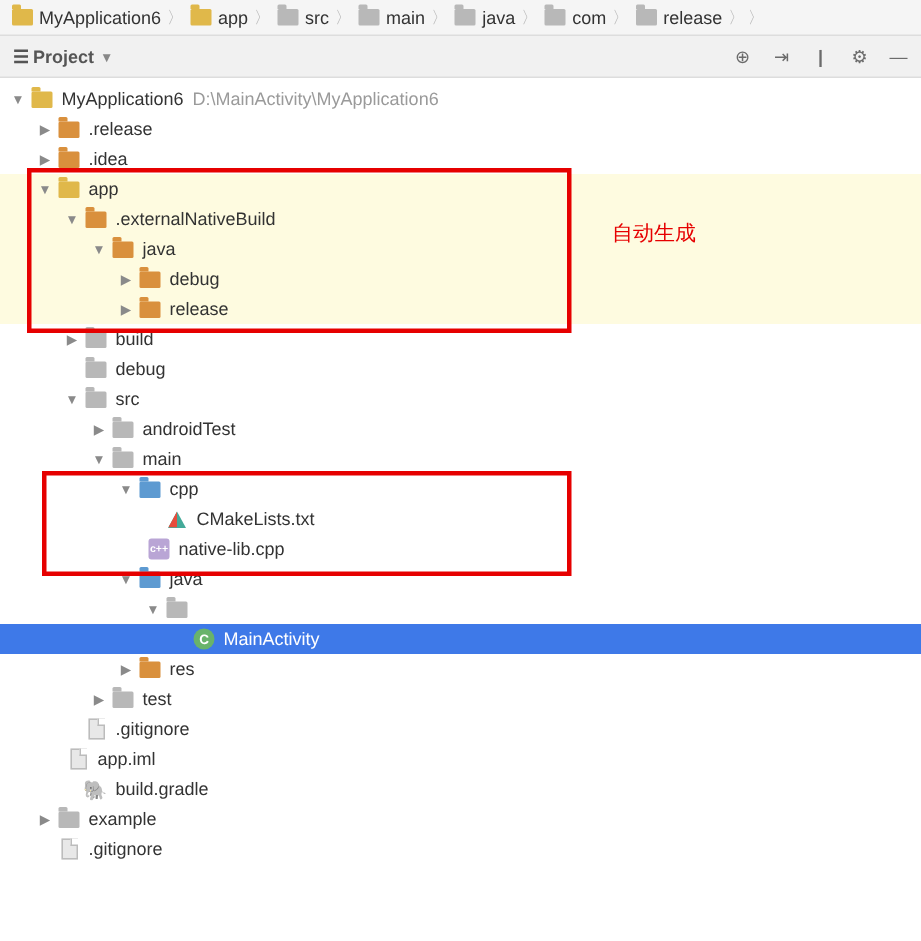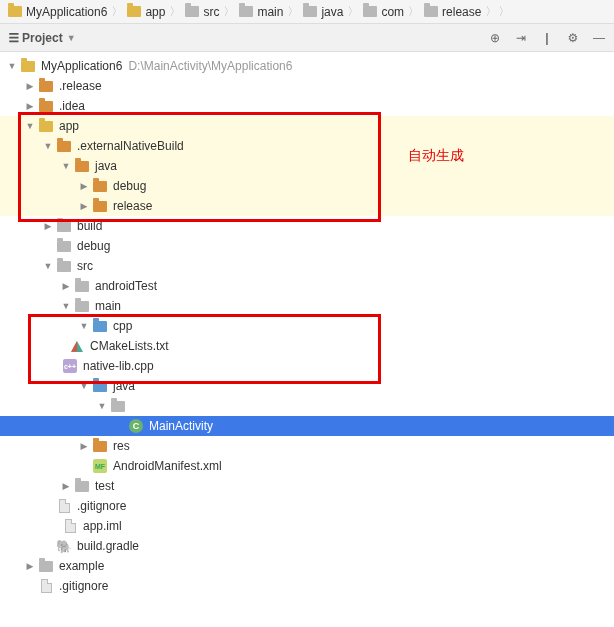--- a/index.html
+++ b/index.html
@@ -335,29 +335,29 @@
   </div>
 
   <div class="row" style="padding-left:78px">
     <span class="arrow">▼</span>
     <span class="ic">
           <span class="folder blue"></span>
         </span>
     <span class="lbl">cpp</span>
   </div>
 
-  <div class="row" style="padding-left:55px">
+  <div class="row" style="padding-left:96px">
     <span class="arrow empty">▶</span>
     <span class="ic">
           <span class="cmake-ic"></span>
         </span>
     <span class="lbl">CMakeLists.txt</span>
   </div>
 
-  <div class="row" style="padding-left:48px">
+  <div class="row" style="padding-left:84px">
     <span class="arrow empty">▶</span>
     <span class="ic">
           <span class="cppfile">c++</span>
         </span>
     <span class="lbl">native-lib.cpp</span>
   </div>
 
   <div class="row" style="padding-left:78px">
     <span class="arrow">▼</span>
     <span class="ic">
@@ -382,45 +382,38 @@
   </div>
 
   <div class="row" style="padding-left:78px">
     <span class="arrow">▶</span>
     <span class="ic">
           <span class="folder orange"></span>
         </span>
     <span class="lbl">res</span>
   </div>
 
-  <div class="row" style="padding-left:78px">
-    <span class="arrow empty">▶</span>
-    <span class="ic">
-          <span class="mf">MF</span>
-        </span>
-    <span class="lbl">AndroidManifest.xml</span>
-  </div>
 
   <div class="row" style="padding-left:60px">
     <span class="arrow">▶</span>
     <span class="ic">
           <span class="folder grey"></span>
         </span>
     <span class="lbl">test</span>
   </div>
 
   <div class="row" style="padding-left:42px">
     <span class="arrow empty">▶</span>
     <span class="ic">
           <span class="file"></span>
         </span>
     <span class="lbl">.gitignore</span>
   </div>
 
-  <div class="row" style="padding-left:48px">
+  <div class="row" style="padding-left:30px">
     <span class="arrow empty">▶</span>
     <span class="ic">
           <span class="file"></span>
         </span>
     <span class="lbl">app.iml</span>
   </div>
 
   <div class="row" style="padding-left:42px">
     <span class="arrow empty">▶</span>
     <span class="ic gradle-ic">🐘</span>

